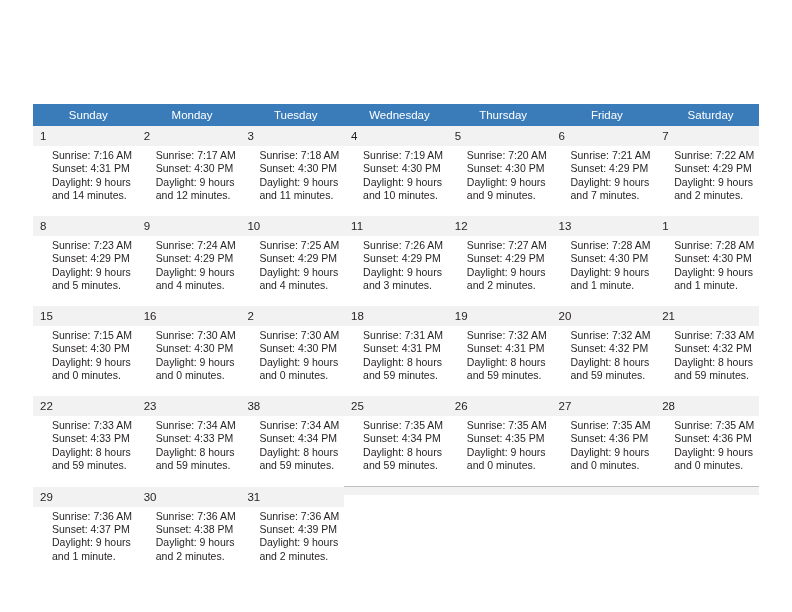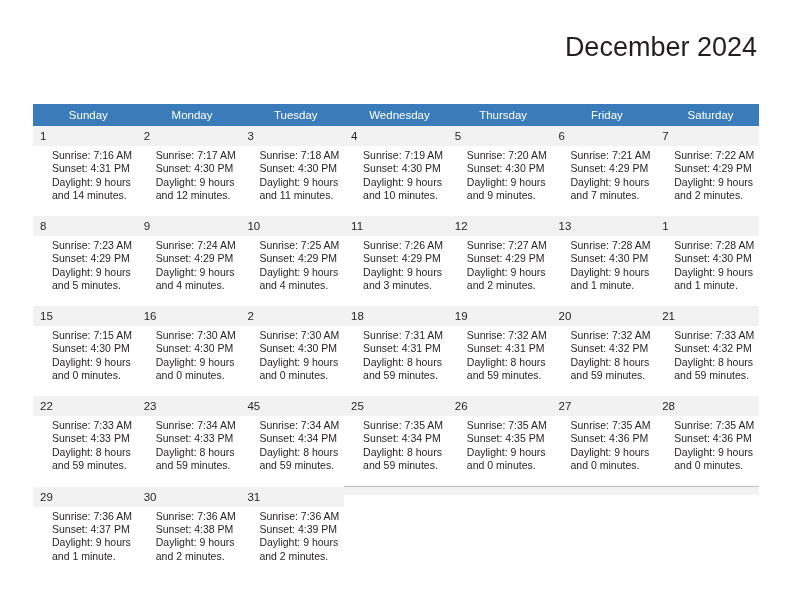--- a/index.html
+++ b/index.html
@@ -144,21 +144,20 @@
 </style>
 </head>
 <body>
 
 <div class="page">
 
   <div class="header">
 
 
     <div class="title-block">
-      <div class="month-title">December 2024</div>
     </div>
 
   </div>
 
   <table class="calendar">
     <thead>
       <tr>
         <th>Sunday</th>
         <th>Monday</th>
         <th>Tuesday</th>
@@ -386,21 +385,21 @@
           <td class="daycell">
             <div class="daynum">23</div>
             <div class="dayinfo">
               <div>Sunrise: 7:34 AM</div>
               <div>Sunset: 4:33 PM</div>
               <div>Daylight: 8 hours</div>
               <div>and 59 minutes.</div>
             </div>
           </td>
           <td class="daycell">
-            <div class="daynum">45</div>
+            <div class="daynum">38</div>
             <div class="dayinfo">
               <div>Sunrise: 7:34 AM</div>
               <div>Sunset: 4:34 PM</div>
               <div>Daylight: 8 hours</div>
               <div>and 59 minutes.</div>
             </div>
           </td>
           <td class="daycell">
             <div class="daynum">25</div>
             <div class="dayinfo">

